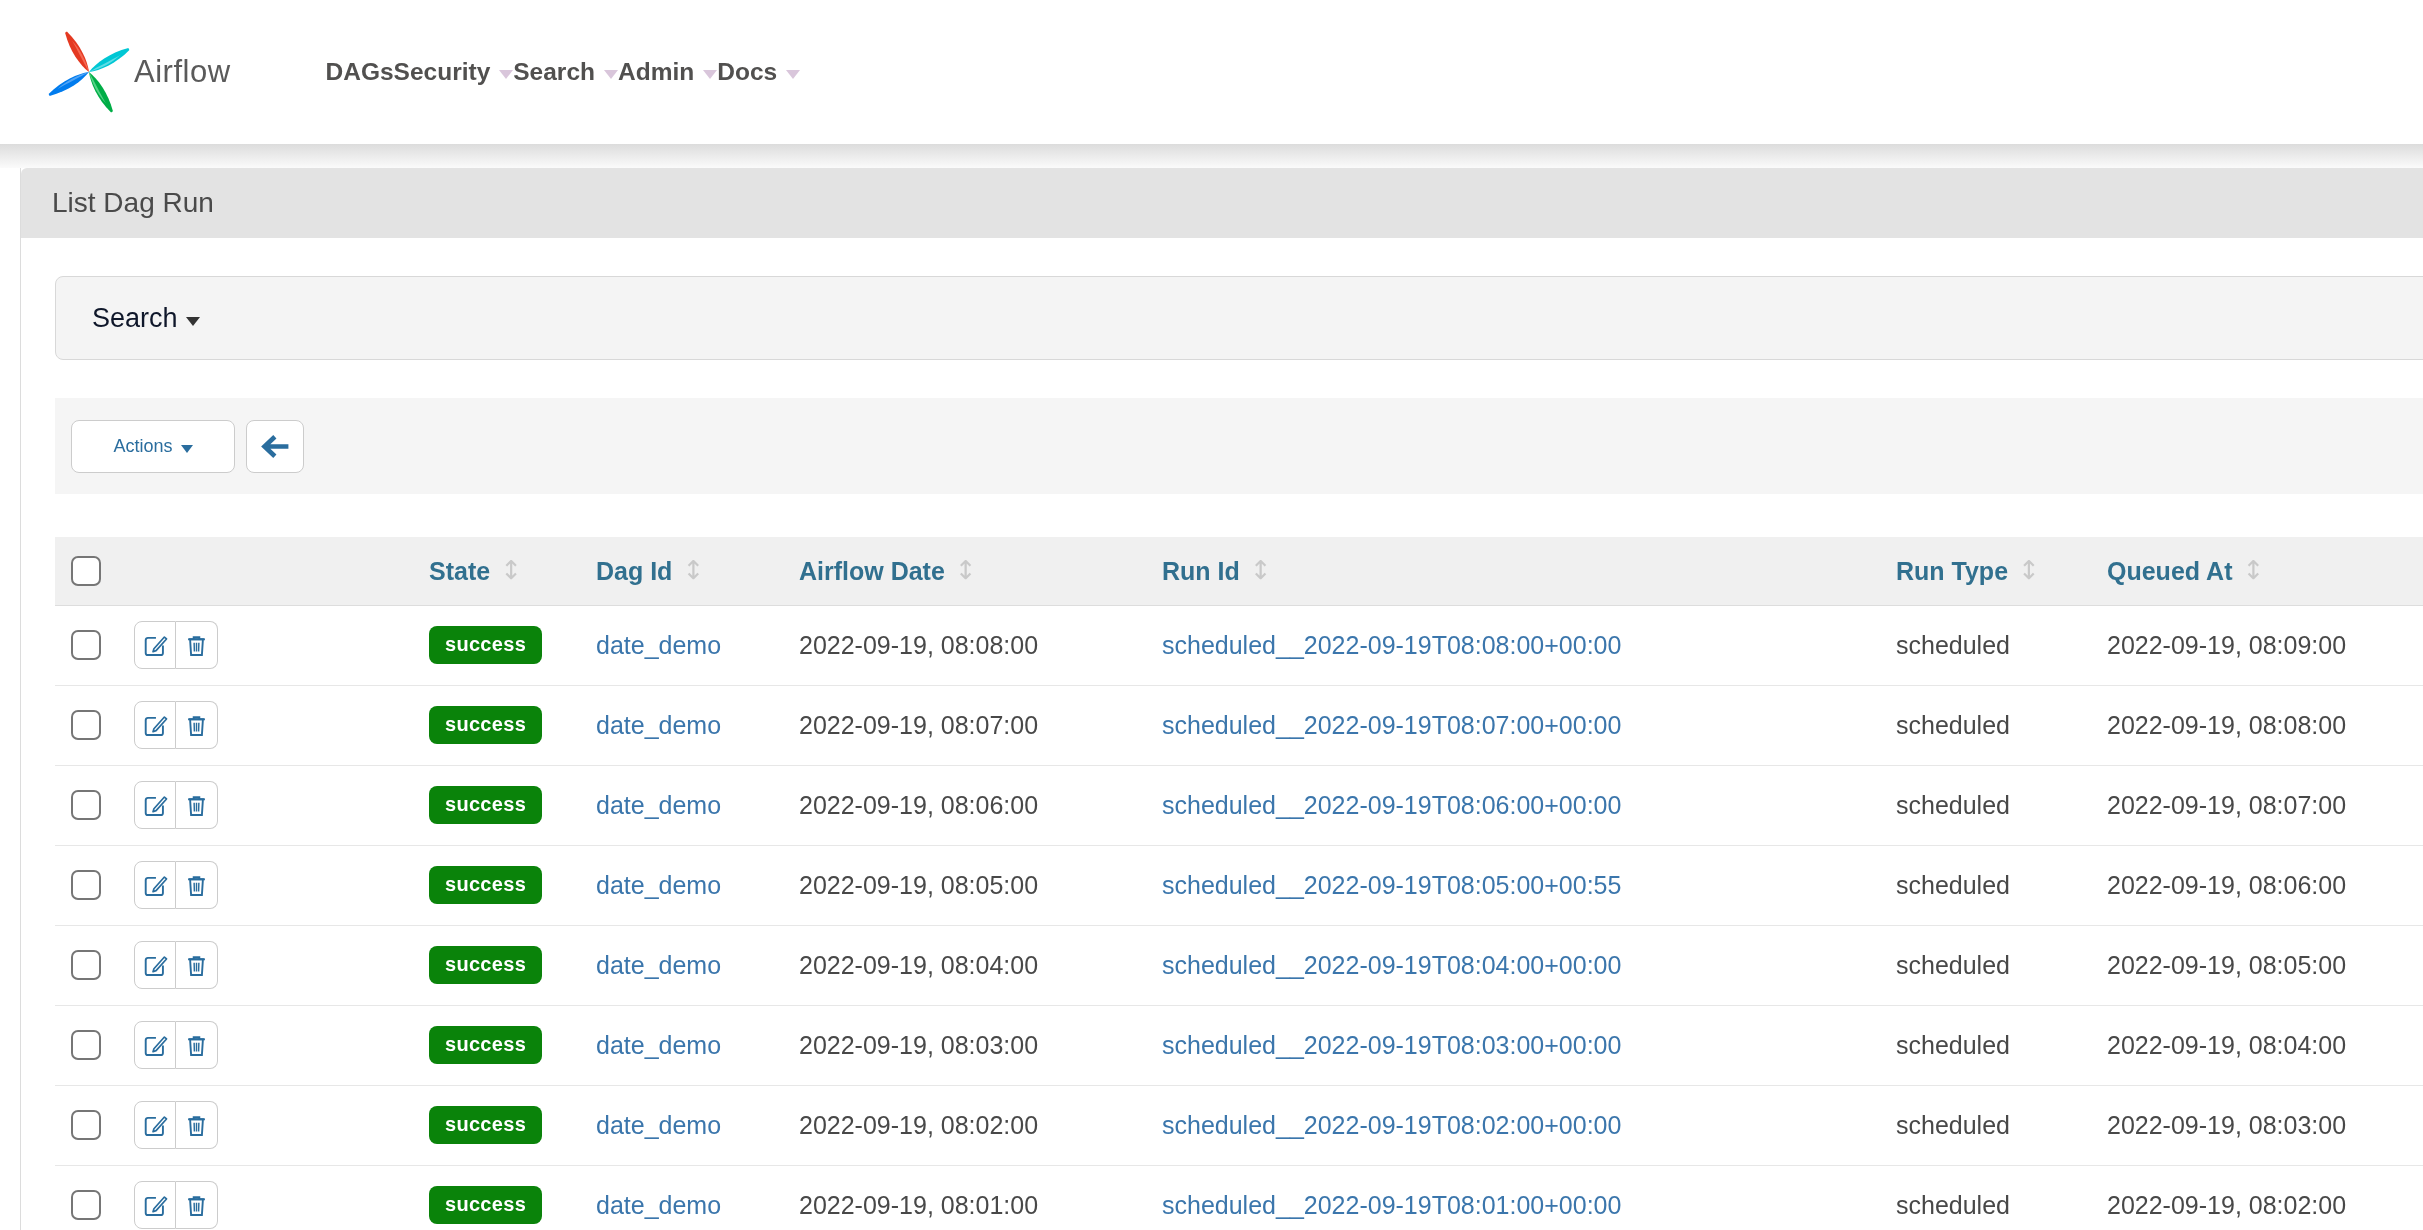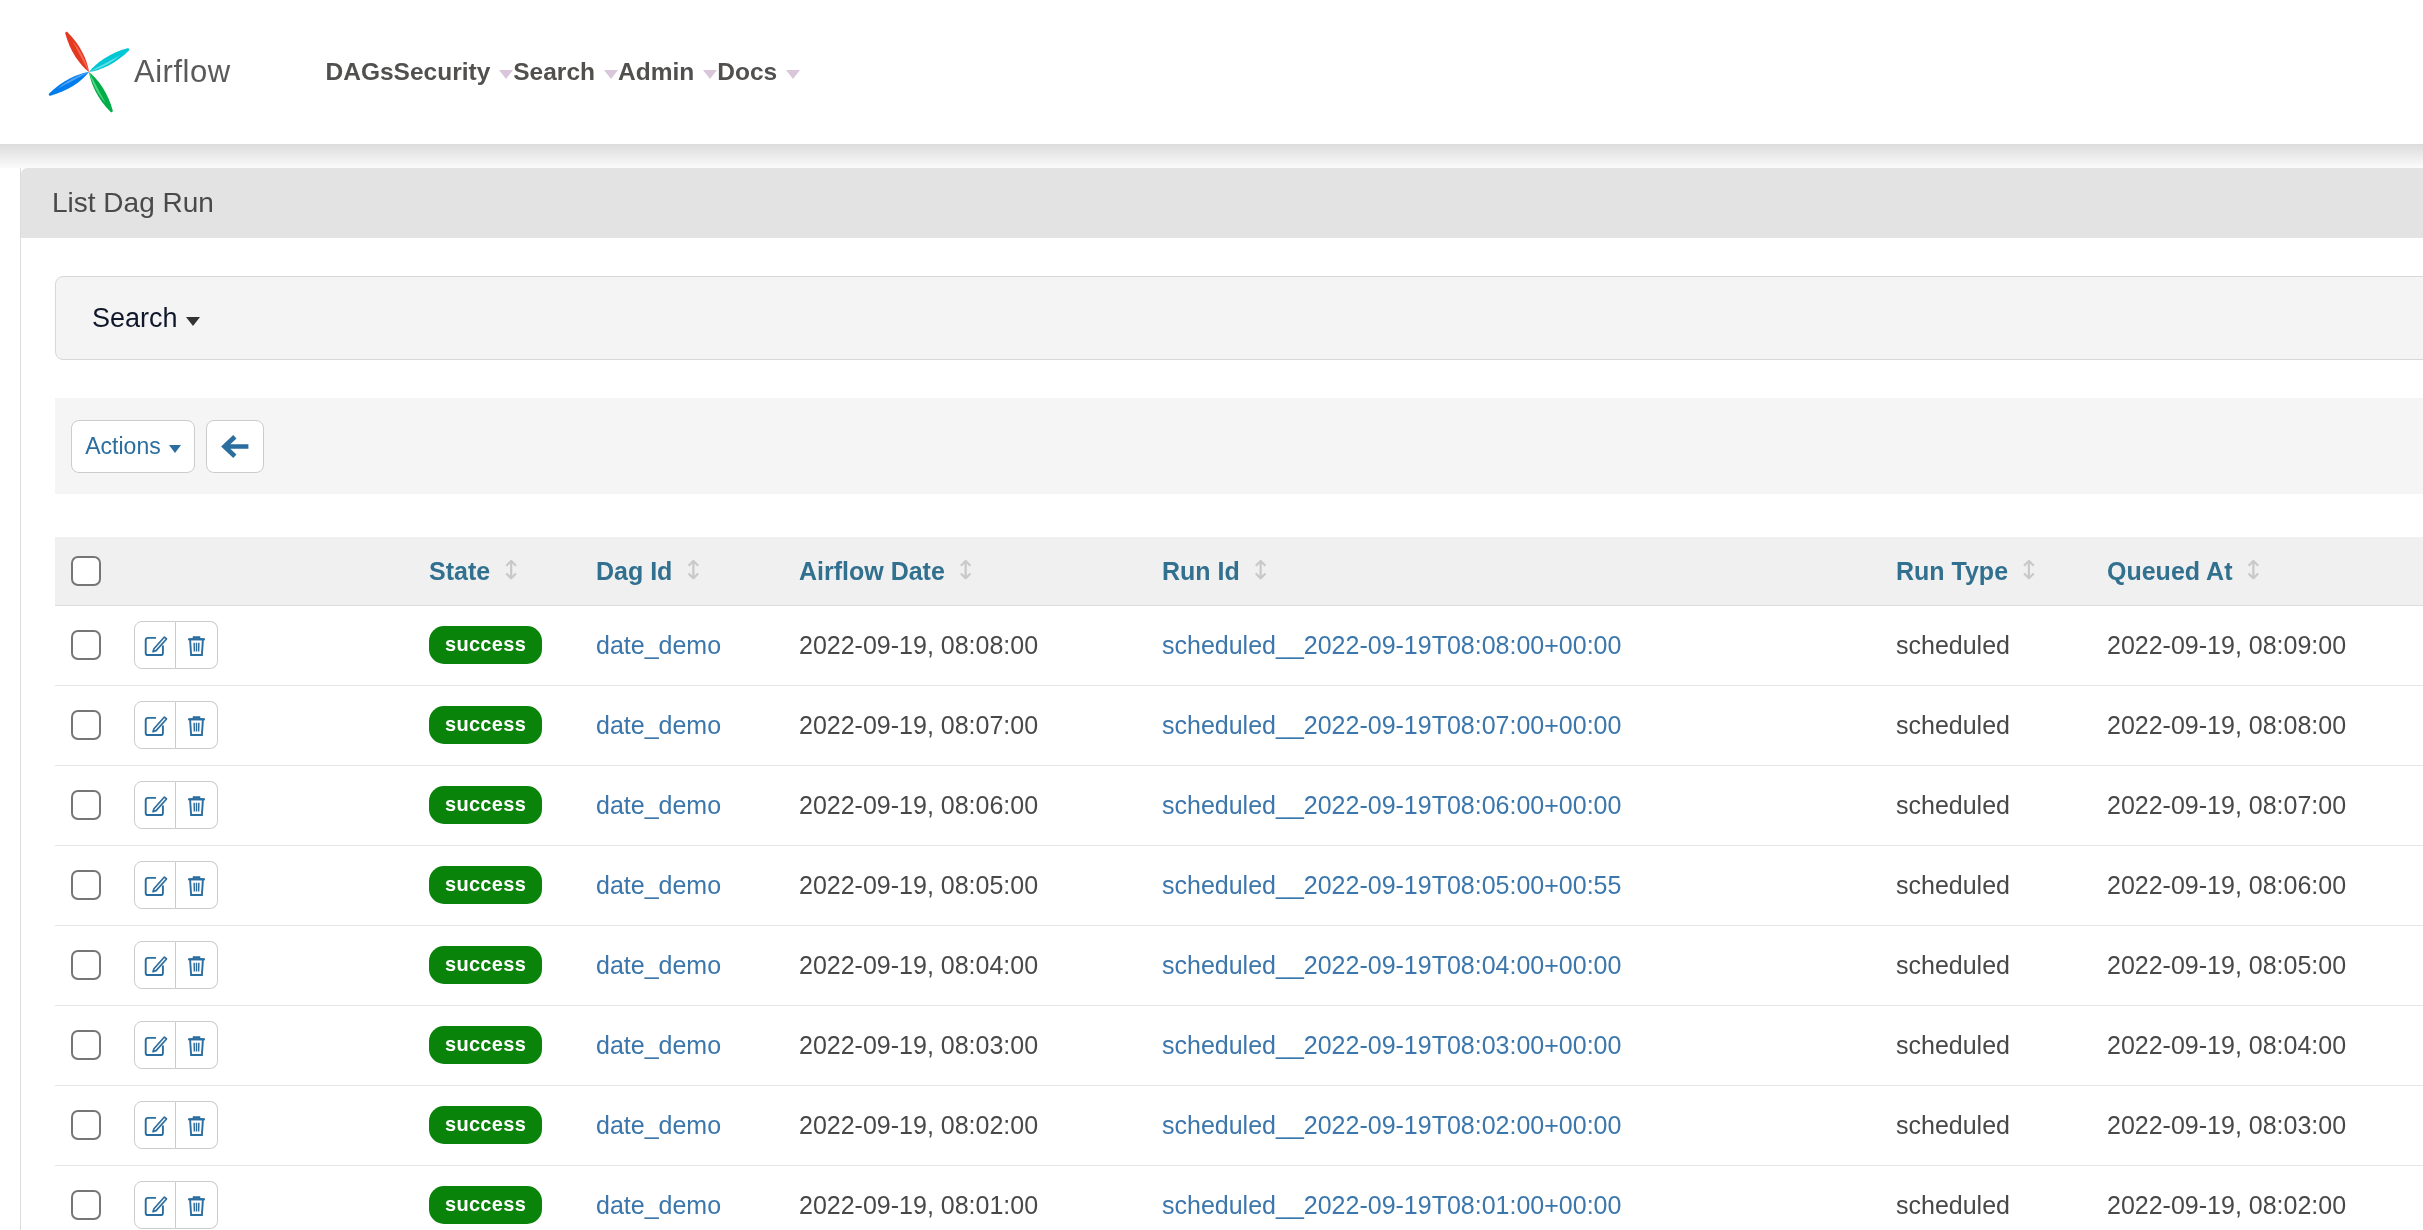--- a/index.html
+++ b/index.html
@@ -27,21 +27,21 @@
     border-radius: 8px; display: flex; align-items: center; padding-left: 36px; margin-bottom: 38px; cursor: pointer; }
   .search-label { font-size: 27px; color: #0f172a; }
   .caret-dark { display: inline-block; width: 0; height: 0; border-left: 7px solid transparent;
     border-right: 7px solid transparent; border-top: 9px solid #333; margin-left: 8px; margin-top: 6px; }
 
   
   .actions-bar { width: 2380px; height: 96px; background: #f5f5f5; display: flex; align-items: center;
     padding-left: 16px; margin-bottom: 43px; }
   .btn { background: #fff; border: 1px solid #ccc; border-radius: 8px; height: 53px; cursor: pointer;
     display: flex; align-items: center; justify-content: center; font-family: "Liberation Sans", sans-serif; }
-  .btn-actions { width: 124px; font-size: 23px; color: #2a6d9e; }
+  .btn-actions { width: 164px; font-size: 18px; color: #2a6d9e; }
   .caret-blue { display: inline-block; width: 0; height: 0; border-left: 6.5px solid transparent;
     border-right: 6.5px solid transparent; border-top: 8px solid #2a6d9e; margin-left: 8px; margin-top: 5px; }
   .btn-back { width: 58px; margin-left: 11px; color: #2a6d9e; }
 
   
   table { border-collapse: collapse; table-layout: fixed; width: 2500px; font-size: 25px; }
   col.c1 { width: 76px; }  col.c2 { width: 290px; } col.c3 { width: 167px; } col.c4 { width: 203px; }
   col.c5 { width: 363px; } col.c6 { width: 734px; } col.c7 { width: 211px; } col.c8 { width: 456px; }
   thead th { background: #f0f0f0; height: 68px; text-align: left; font-weight: bold; color: #31708f;
     padding-left: 8px; border-bottom: 1px solid #ddd; white-space: nowrap; }
@@ -52,21 +52,21 @@
     white-space: nowrap; background: #fff; }
   td.c-act { padding-left: 3px; }
   .cbx { width: 30px; height: 30px; border: 2px solid #767676; border-radius: 7px; background: #fff; cursor: pointer; }
   .btn-group { display: inline-flex; }
   .mini-btn { width: 42px; height: 48px; background: #fff; border: 1px solid #ccc; color: #2a6d9e;
     display: flex; align-items: center; justify-content: center; cursor: pointer; }
   .mini-btn.left  { border-radius: 8px 0 0 8px; }
   .mini-btn.right { border-radius: 0 8px 8px 0; border-left: none; }
   .ic { width: 27px; height: 27px; }
   .badge { display: inline-block; background: #0a830a; color: #fff; font-weight: bold; font-size: 20px;
-    padding: 7px 16px 8px; border-radius: 15px; letter-spacing: .3px; }
+    padding: 7px 16px 8px; border-radius: 8px; letter-spacing: .3px; }
   a.lnk { color: #3b76ac; text-decoration: none; cursor: pointer; }
 </style>
 </head>
 <body>
 
 <div class="navbar">
   <div class="brand">
     <svg width="74" height="74" viewBox="0 0 100 100" style="transform:rotate(15deg)">
       <g>
         <path d="M50 50 C36 44 18 30 5 7 L7 5 C30 18 44 36 50 50 Z" fill="#e43921"></path>

